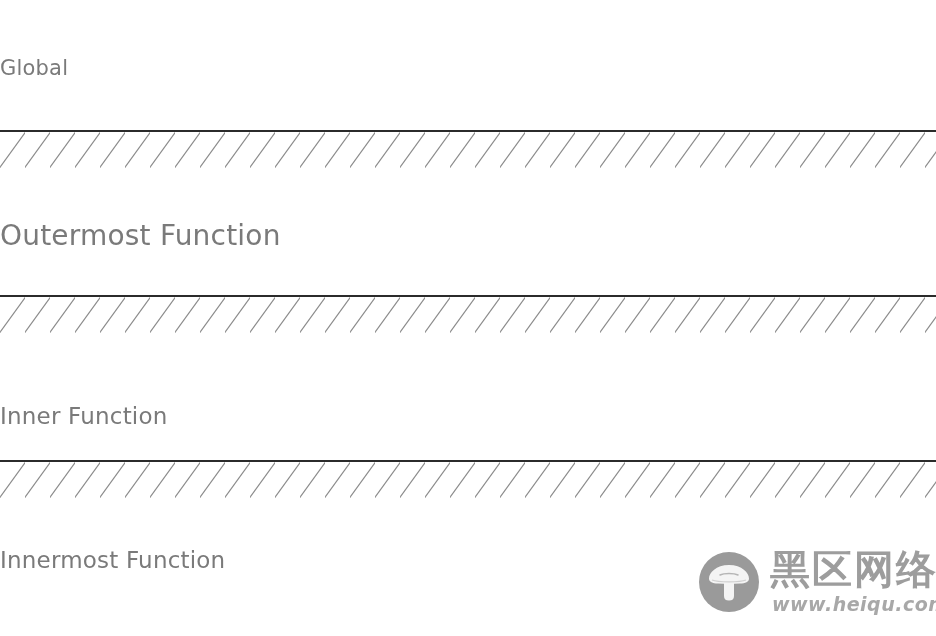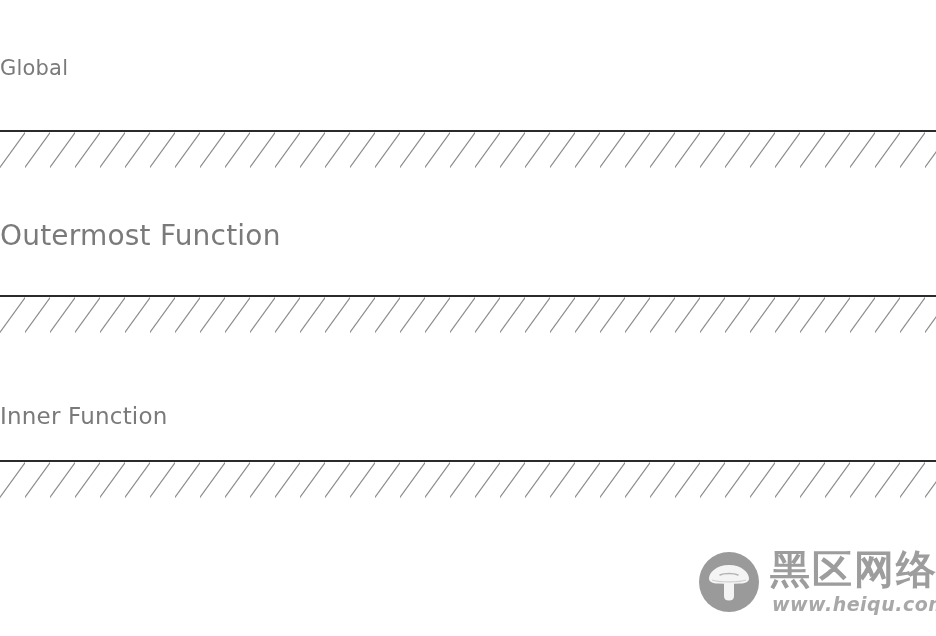--- a/index.html
+++ b/index.html
@@ -162,20 +162,23 @@
         <defs>
           <pattern id="hatchC" width="25" height="36" patternUnits="userSpaceOnUse">
             <line x1="-2" y1="38" x2="27" y2="-2" stroke="#8a8a8a" stroke-width="1.2"></line>
           </pattern>
         </defs>
         <rect x="0" y="0" width="936" height="36" fill="url(#hatchC)"></rect>
       </svg>
     </div>
   </div>
 
+  <div class="scope-band" style="top:499px; height:137px;">
+    <div class="scope-label" style="top:48px; font-size:23px;">Innermost Function</div>
+  </div>
 
 </div>
 
 <div id="watermark">
   <div class="wm-logo">
     <svg width="62" height="62" viewBox="0 0 62 62" xmlns="http://www.w3.org/2000/svg">
       <circle cx="31" cy="31" r="30" fill="#9a9a9a"></circle>
       <path d="M31 14 C18 14 11 22 11 27.5 C11 30.8 14.5 32.4 20 32.6 L26 32.8 L26 45 C26 48 27.6 49.6 31 49.6 C34.4 49.6 36 48 36 45 L36 32.8 L42 32.6 C47.5 32.4 51 30.8 51 27.5 C51 22 44 14 31 14 Z" fill="#f4f4f4"></path>
       <path d="M22 24 C26 22 36 22 40 24" stroke="#b5b5b5" stroke-width="1.6" fill="none" stroke-linecap="round"></path>
       <path d="M14 29 C20 31.5 42 31.5 48 29" stroke="#cfcfcf" stroke-width="1.2" fill="none"></path>

